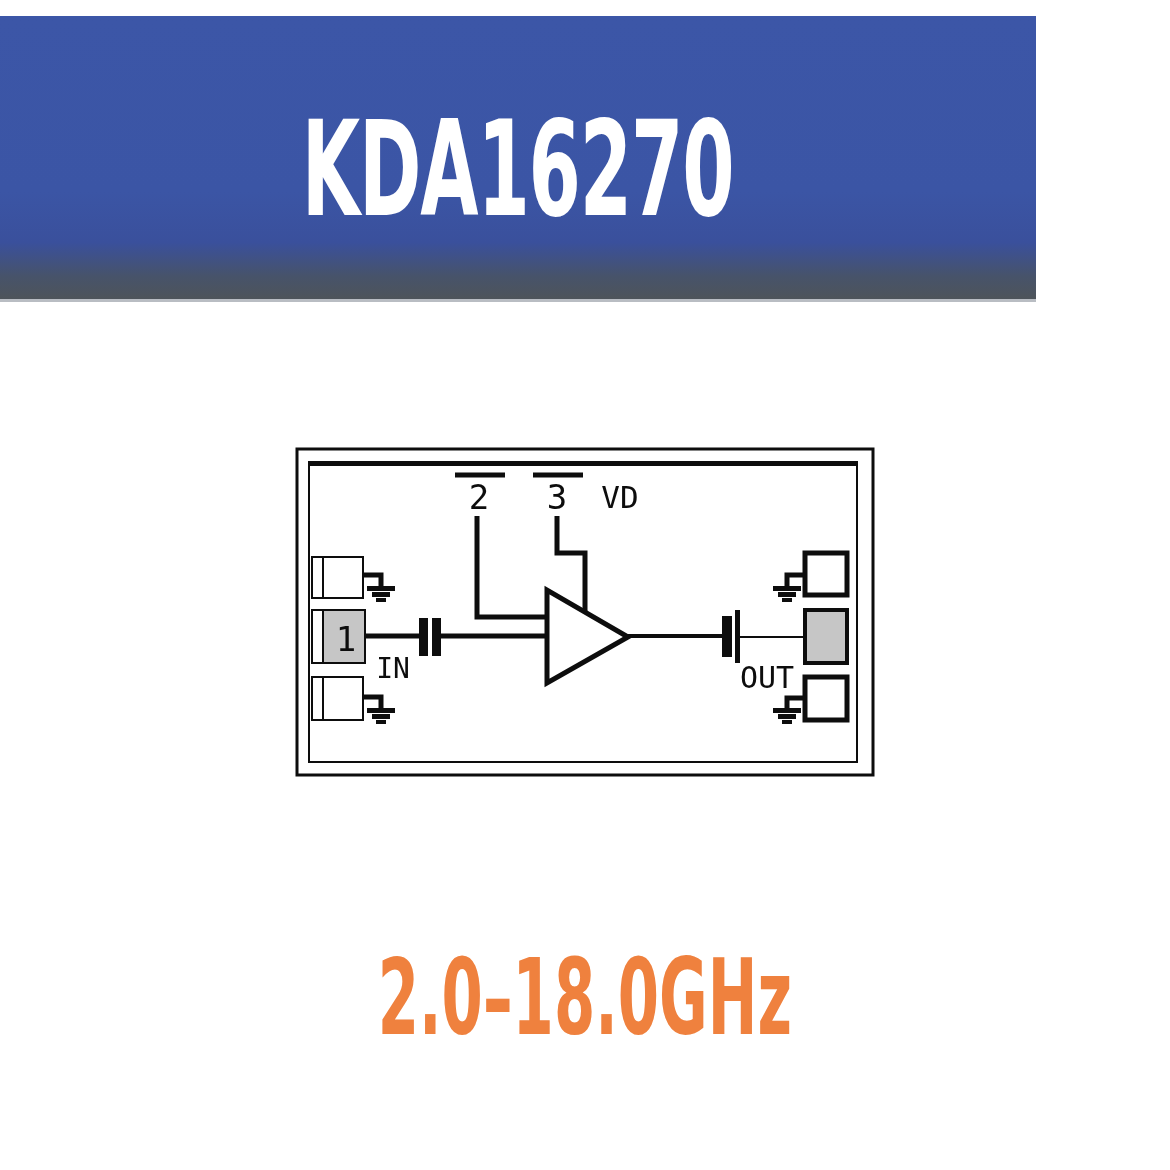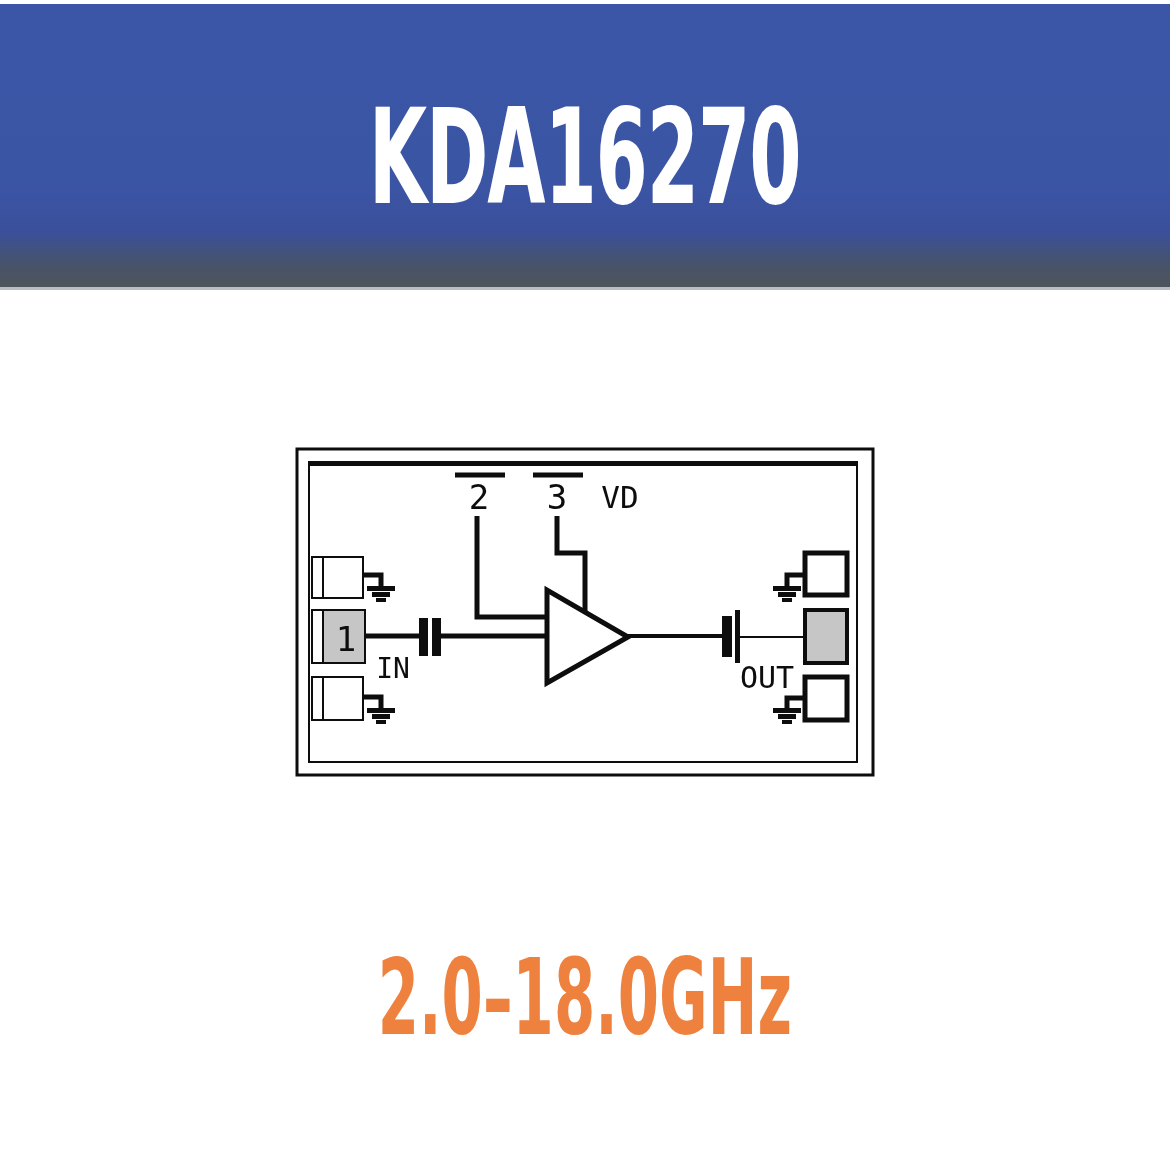--- a/index.html
+++ b/index.html
@@ -5,21 +5,21 @@
   html,body{margin:0;padding:0;background:#ffffff;}
   .page{
     position:relative;
     width:1170px;height:1170px;
     background:#ffffff;
     overflow:hidden;
     font-family:"DejaVu Sans", sans-serif;
   }
   
   .banner{
-    position:absolute;left:0;top:4px;width:1170px;height:283px;
+    position:absolute;left:0;top:16px;width:1036px;height:283px;
     background:linear-gradient(180deg,#3c56a7 0%,#3b55a5 62%,#3a509c 80%,#47536a 92%,#4e545a 100%);
     border-bottom:3px solid #b9bdc3;
     display:flex;align-items:center;justify-content:center;
   }
   .banner .title{
     color:#ffffff;
     font-size:132px;
     font-weight:bold;
     letter-spacing:-2px;
     transform:scaleX(0.57);

